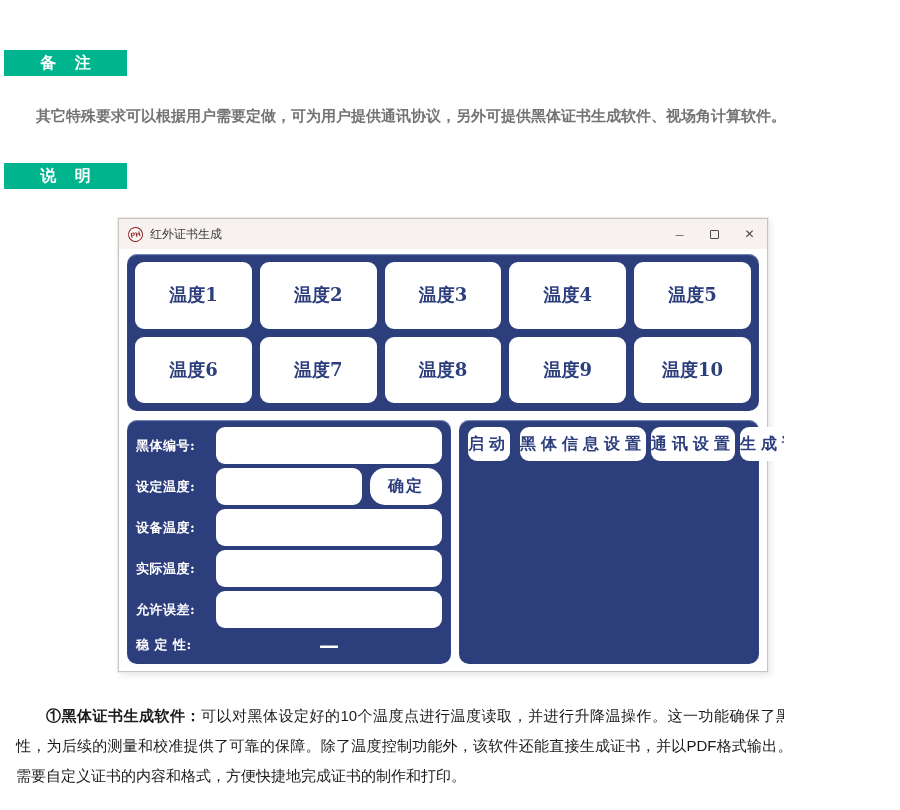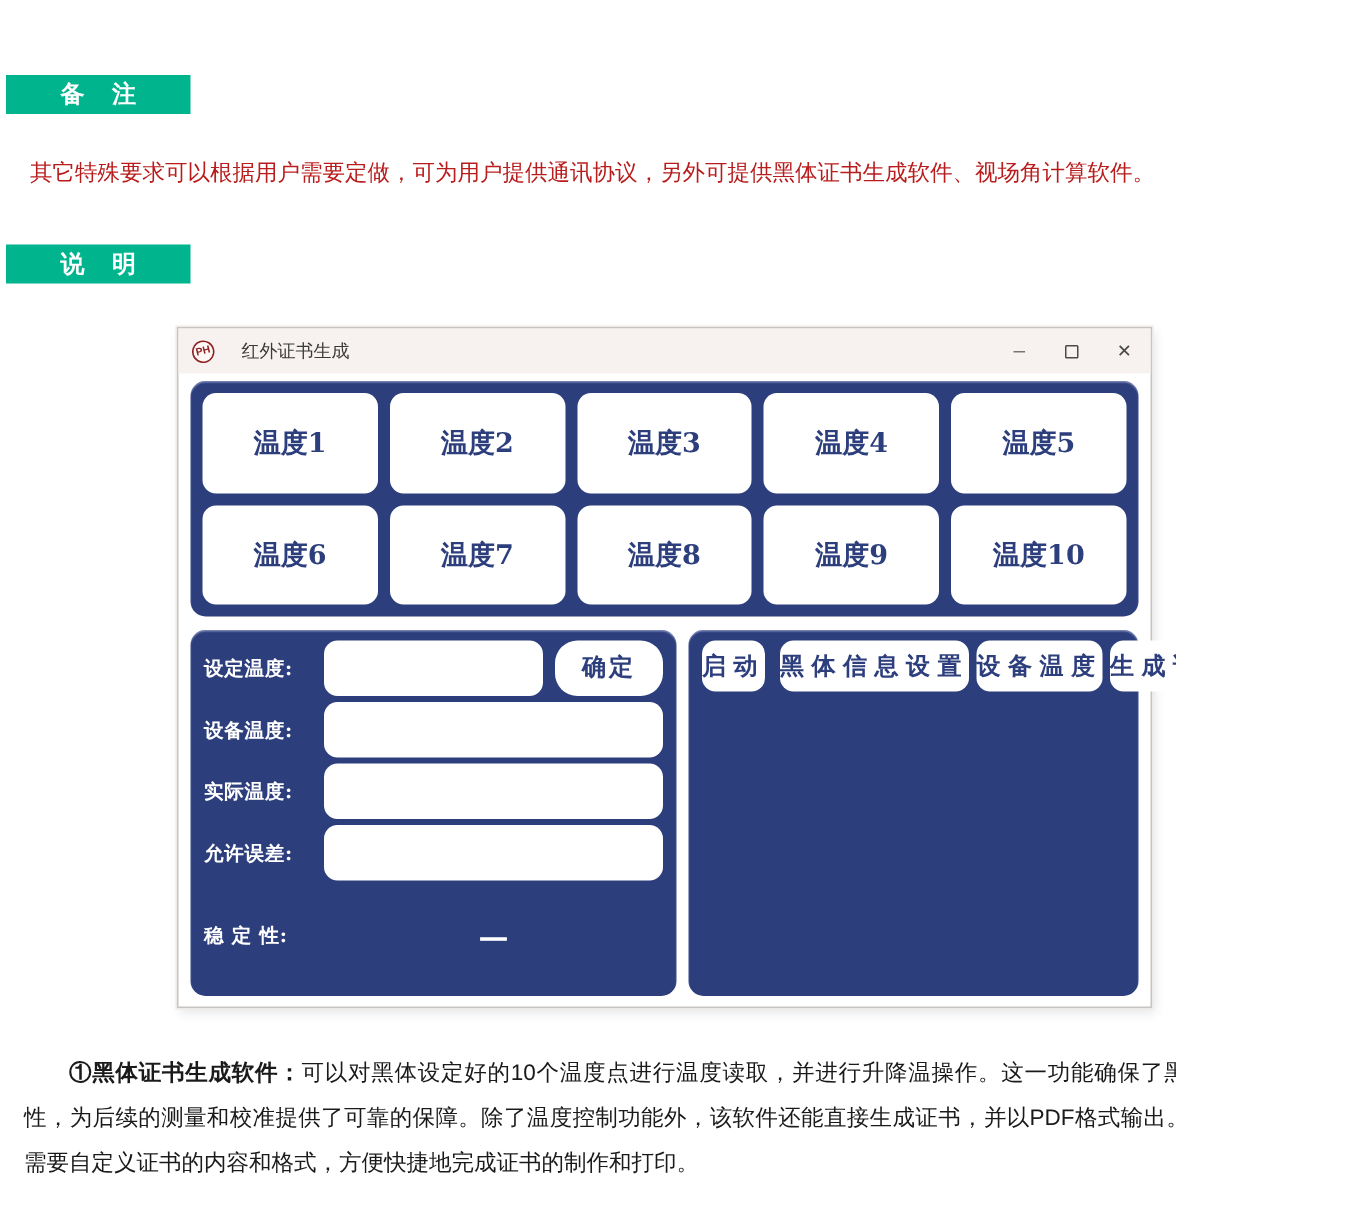--- a/index.html
+++ b/index.html
@@ -7,32 +7,32 @@
   body { font-family:"Liberation Sans", sans-serif; }
   .page { position:relative; width:784px; height:810px; background:#ffffff; overflow:hidden; }
 
   
   .badge { position:absolute; left:4px; width:123px; height:26px; background:#00b48e;
            color:#ffffff; font-size:16px; font-weight:bold; letter-spacing:7px;
            display:flex; align-items:center; justify-content:center; padding-left:7px; }
   #badge-remark { top:50px; }
   #badge-desc   { top:163px; }
 
-  .para-remark { position:absolute; top:105px; left:0; width:890px; padding-left:20px;
-                 font-size:15px; color:#b91c1c; line-height:21px; }
+  .para-remark { position:absolute; top:105px; left:0; width:890px; padding-left:36px;
+                 font-size:15px; color:#737373; line-height:21px;font-weight:bold; }
 
   
   .window { position:absolute; left:118px; top:218px; width:650px; height:454px;
             background:#ffffff; border:1px solid #c8c4c2;
             box-shadow:0 0 0 1px #edeae8, 2px 3px 7px rgba(0,0,0,.10); }
   .titlebar { height:30px; background:#f7f2ef; display:flex; align-items:center; padding-left:9px; }
   .app-icon { width:15px; height:15px; border-radius:50%; border:1px solid #8e2222; color:#8e2222;
               font-size:7px; font-weight:bold; display:flex; align-items:center; justify-content:center;
               transform:rotate(-14deg); flex-shrink:0; background:#fdf8f6; }
-  .app-title { margin-left:18px; font-size:12px; color:#3a3a3a; }
+  .app-title { margin-left:7px; font-size:12px; color:#3a3a3a; }
   .win-controls { margin-left:auto; display:flex; height:100%; }
   .win-btn { width:35px; height:100%; display:flex; align-items:center; justify-content:center;
              color:#4a4a4a; font-size:12px; cursor:default; }
   .max-glyph { width:9px; height:9px; border:1px solid #4a4a4a; border-radius:1px; display:block; }
 
   .content { padding:5px 8px 8px; }
 
   .navy { background:#2d3e7d; box-shadow:inset 0 1px 1px rgba(190,200,235,.55); }
 
   .temp-panel { border-radius:10px; height:157px; display:grid;
@@ -111,20 +111,24 @@
         <button class="temp-btn">温度7</button>
         <button class="temp-btn">温度8</button>
         <button class="temp-btn">温度9</button>
         <button class="temp-btn">温度10</button>
       </div>
 
       <div class="bottom">
 
         <div class="left-panel navy">
           <div class="field-row">
+            <span class="field-label">黑体编号:</span>
+            <input class="field-input" style="">
+          </div>
+          <div class="field-row">
             <span class="field-label">设定温度:</span>
             <input class="field-input short" style="">
             <button class="confirm-btn">确定</button>
           </div>
           <div class="field-row">
             <span class="field-label">设备温度:</span>
             <input class="field-input" style="">
           </div>
           <div class="field-row">
             <span class="field-label">实际温度:</span>
@@ -137,21 +141,21 @@
           <div class="stability-row">
             <span class="field-label">稳 定 性:</span>
             <span class="stability-value">—</span>
           </div>
         </div>
 
         <div class="right-panel navy">
           <button class="action-btn">启动</button>
           <div class="spacer"></div>
           <button class="action-btn">黑体信息设置</button>
-          <button class="action-btn">设备温度</button>
+          <button class="action-btn">通讯设置</button>
           <button class="action-btn">生成证书报告</button>
         </div>
 
       </div>
     </div>
   </div>
 
   <p class="note-para"><span class="note-lead">①黑体证书生成软件：</span><span>可以对黑体设定好的10个温度点进行温度读取，并进行升降温操作。这一功能确保了黑体的温度稳定性，为后续的测量和校准提供了可靠的保障。除了温度控制功能外，该软件还能直接生成证书，并以PDF格式输出。用户可以根据需要自定义证书的内容和格式，方便快捷地完成证书的制作和打印。</span></p>
 
 </div>

